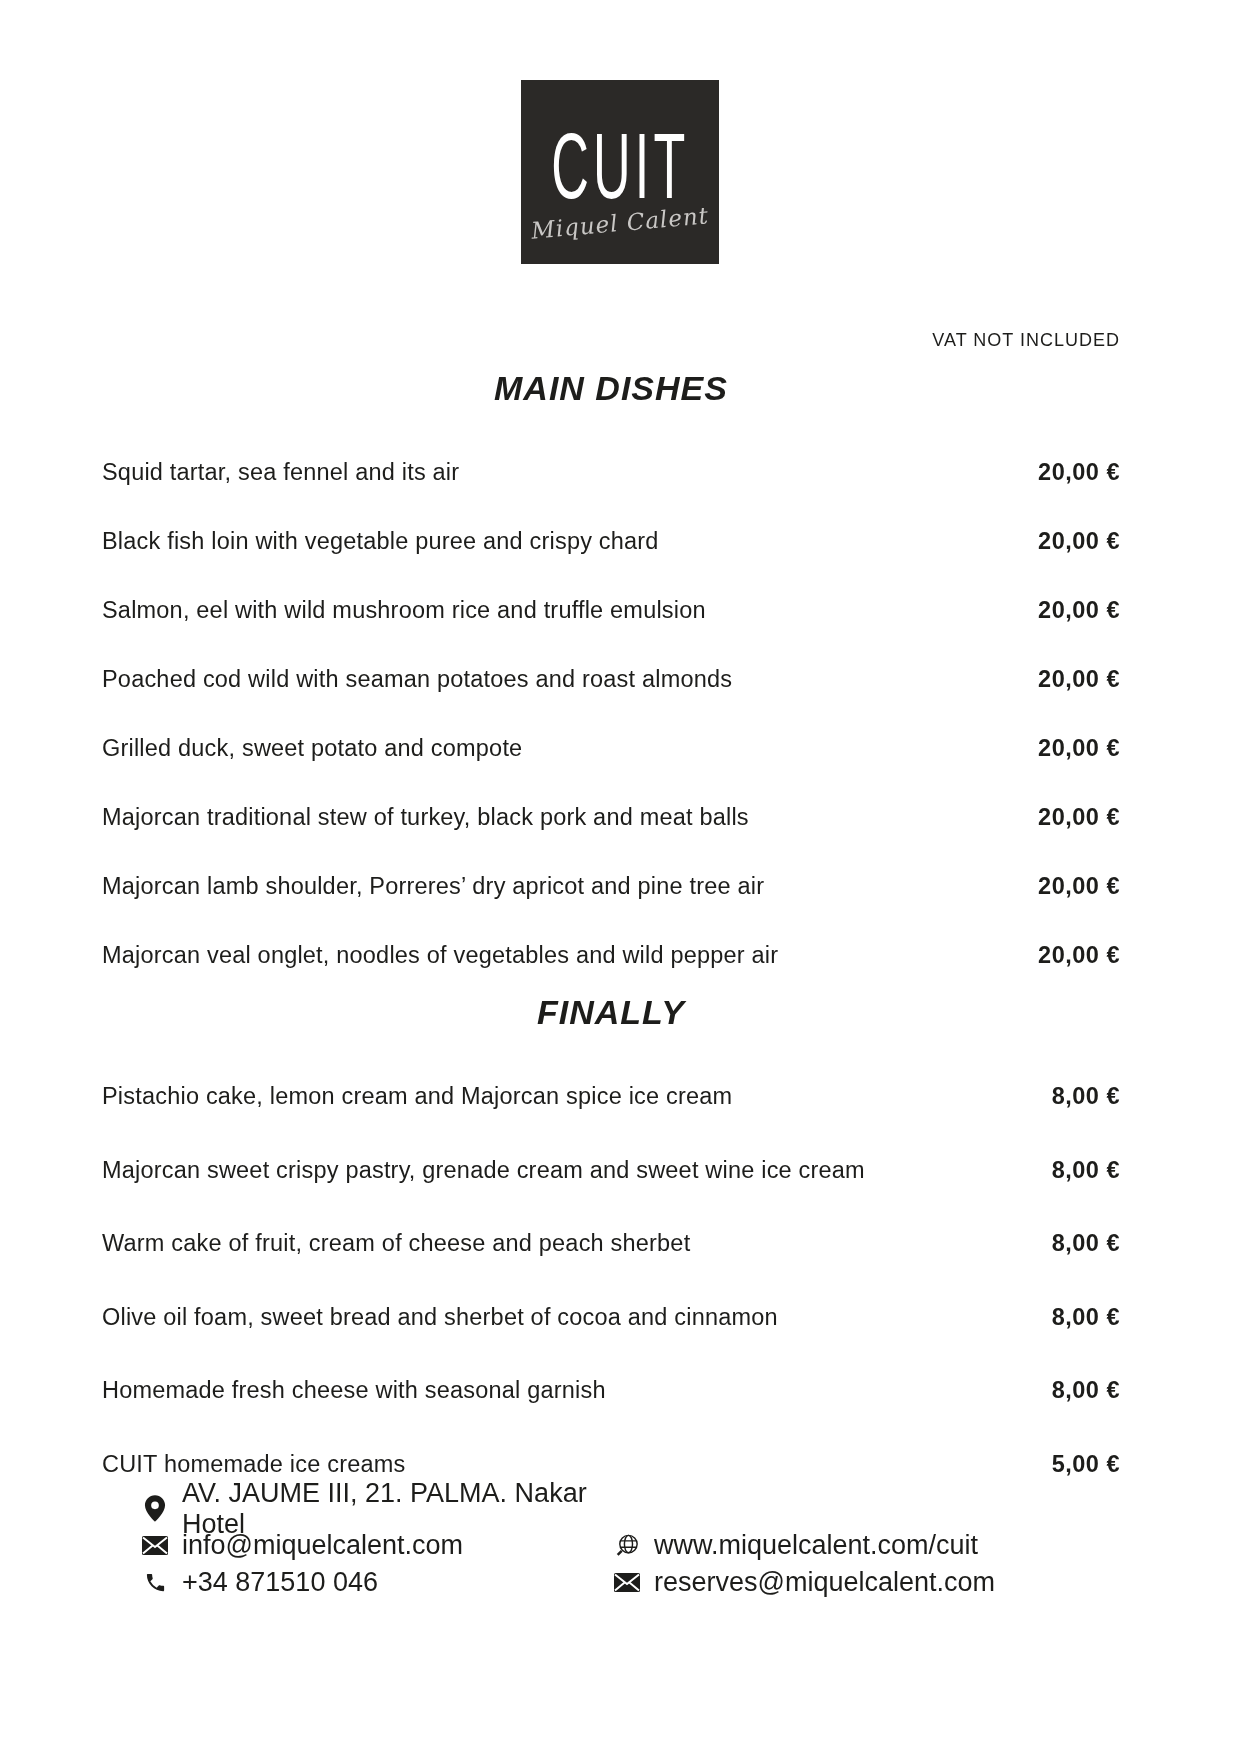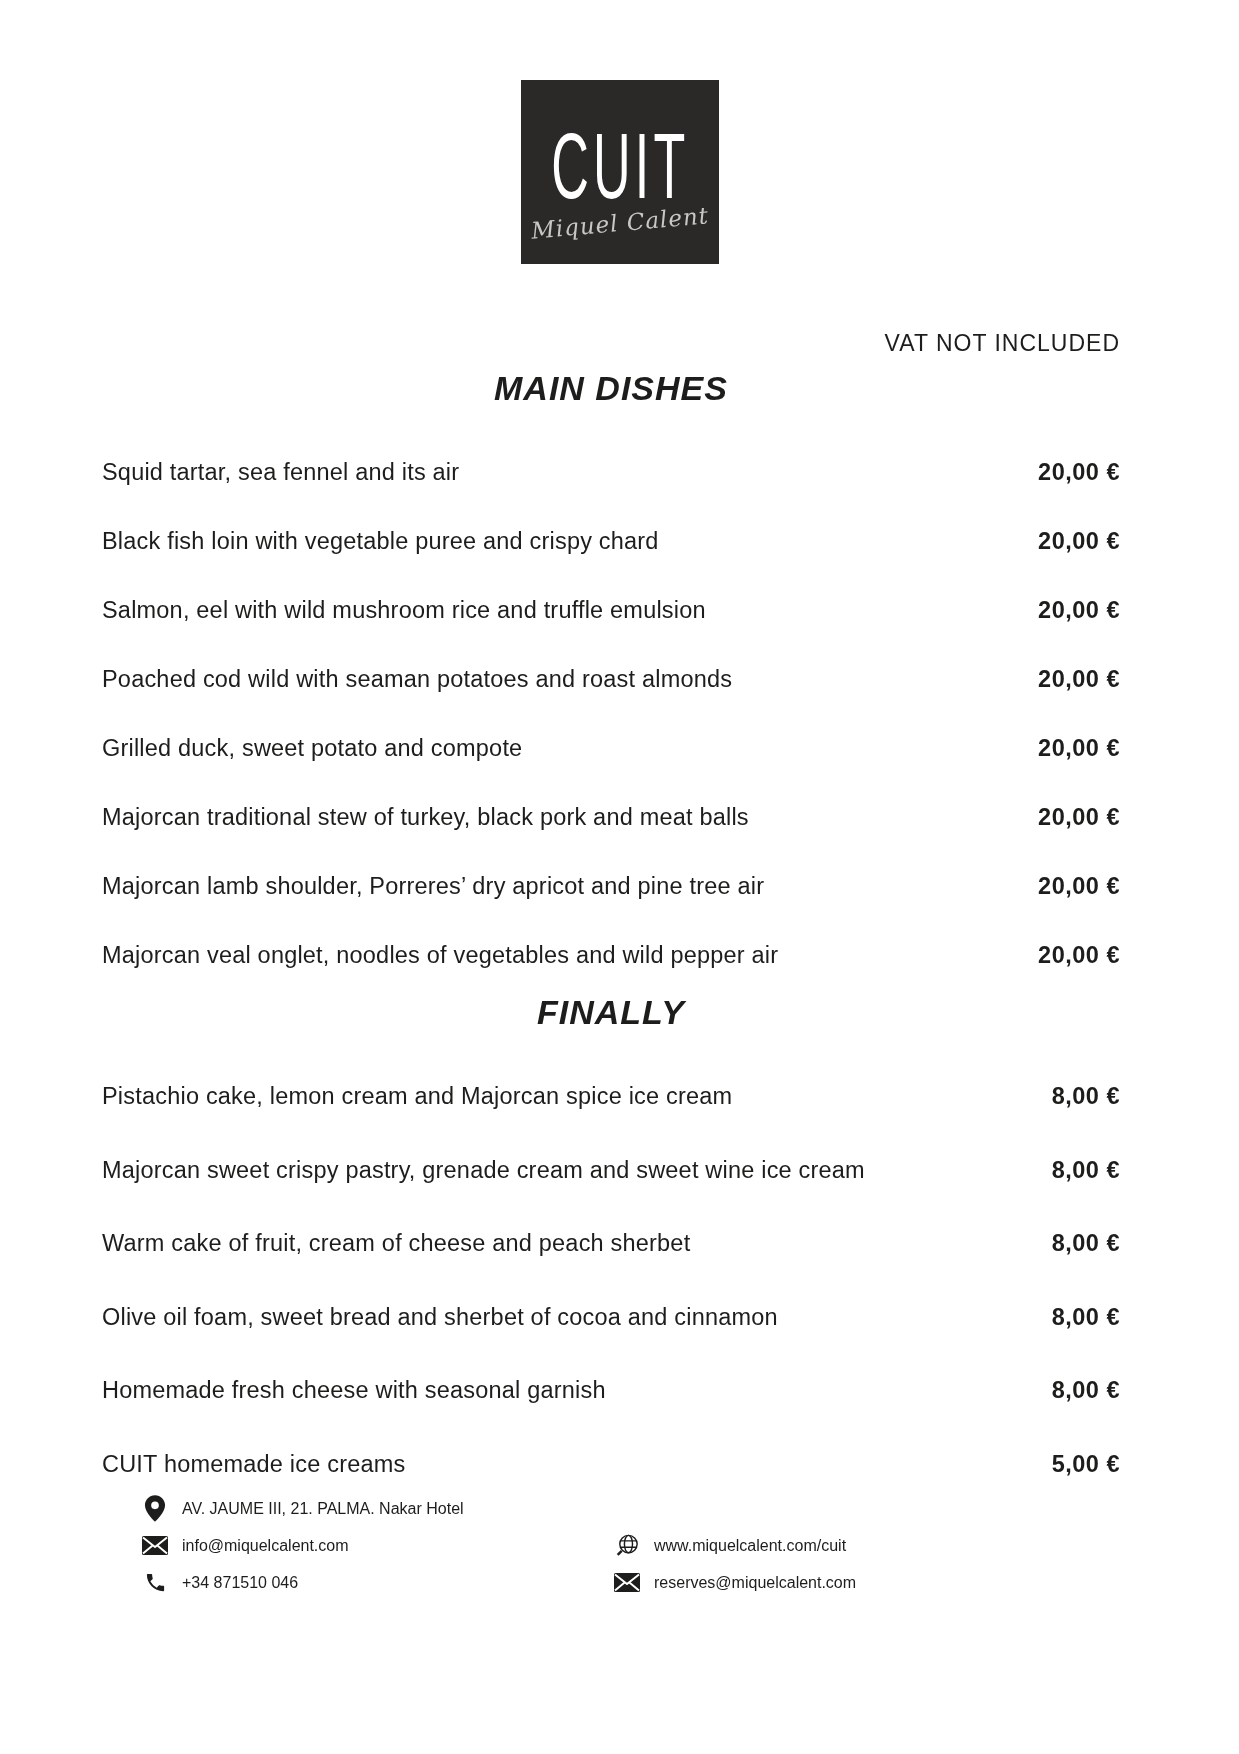--- a/index.html
+++ b/index.html
@@ -16,21 +16,21 @@
   .logo-title{
     color:#ffffff;font-size:62px;font-weight:normal;letter-spacing:5px;
     margin-top:40px;line-height:1;transform:scale(0.84,1.5);transform-origin:center top;
   }
   .logo-subtitle{
     color:#c9c7c5;font-family:"DejaVu Serif",serif;font-style:italic;
     font-size:23px;margin-top:28px;transform:rotate(-5deg);letter-spacing:1px;
   }
   
   .vat-note{
-    position:absolute;top:330px;right:119px;font-size:23px;letter-spacing:1px;
+    position:absolute;top:330px;right:119px;font-size:18px;letter-spacing:1px;
   }
   
   .menu-section{position:absolute;left:102px;width:1018px;}
   .section-main{top:368px;}
   .section-finally{top:992px;}
   .section-title{
     text-align:center;font-weight:bold;font-size:34px;letter-spacing:1px;
     line-height:40px;margin:0;font-style:italic;
   }
   .section-items{margin-top:30px;}
@@ -40,21 +40,21 @@
   }
   .section-main .menu-row{margin-bottom:21px;}
   .section-finally .menu-row{margin-bottom:25.5px;}
   .dish{letter-spacing:0.2px;}
   .price{font-weight:bold;white-space:nowrap;letter-spacing:0.5px;margin-top:20px;}
   
   .footer{position:absolute;top:1490px;left:140px;display:flex;}
   .footer-col{display:flex;flex-direction:column;}
   .footer-col-left{width:472px;}
   .footer-col-right{margin-top:37px;}
-  .footer-row{display:flex;align-items:center;height:37px;font-size:16px;}
+  .footer-row{display:flex;align-items:center;height:37px;font-size:27px;}
   .footer-icon{width:30px;display:flex;justify-content:center;margin-right:12px;flex:0 0 30px;}
   .footer-icon svg{display:block;}
 </style>
 </head>
 <body>
 
 <div class="logo-box">
   <div class="logo-title">CUIT</div>
   <div class="logo-subtitle">Miquel Calent</div>
 </div>

